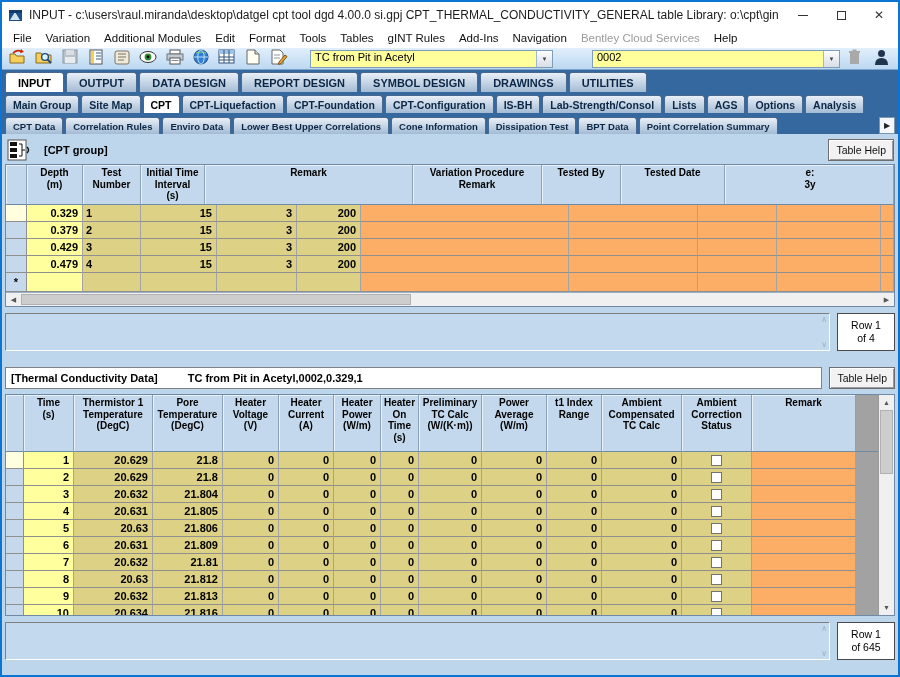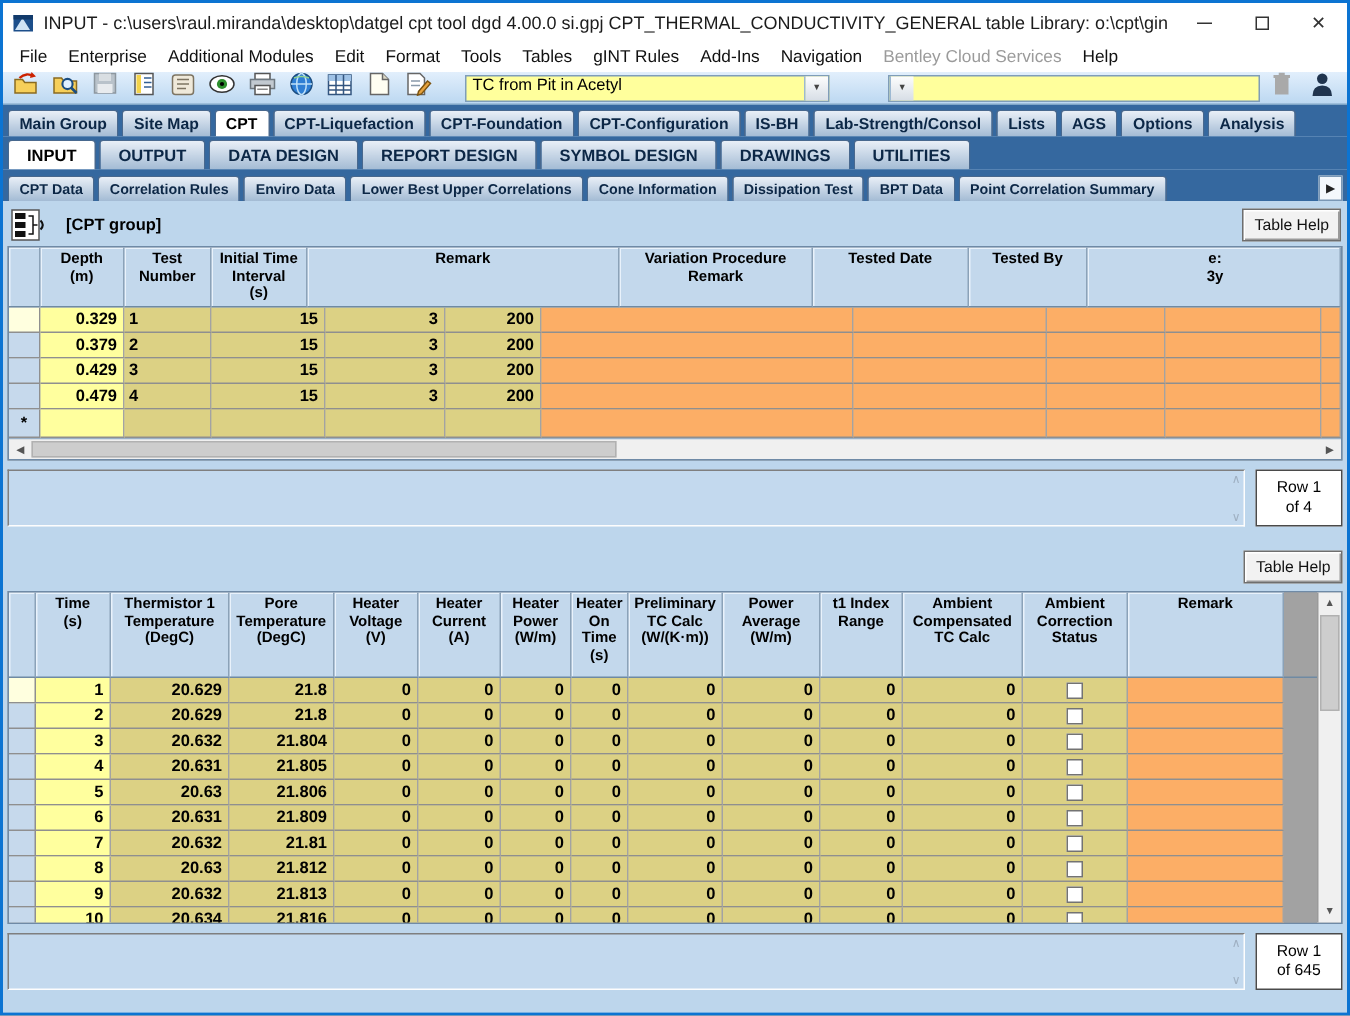--- a/index.html
+++ b/index.html
@@ -114,21 +114,21 @@
           <span class="max-glyph"></span>
         </span>
       <span class="win-btn">
           <span>✕</span>
         </span>
     </span>
   </div>
 
   <div class="menubar" id="menubar">
       <div class="menu-item">File</div>
-      <div class="menu-item">Enterprise</div>
+      <div class="menu-item">Variation</div>
       <div class="menu-item">Additional Modules</div>
       <div class="menu-item">Edit</div>
       <div class="menu-item">Format</div>
       <div class="menu-item">Tools</div>
       <div class="menu-item">Tables</div>
       <div class="menu-item">gINT Rules</div>
       <div class="menu-item">Add-Ins</div>
       <div class="menu-item">Navigation</div>
       <div class="menu-item disabled">Bentley Cloud Services</div>
       <div class="menu-item">Help</div>
@@ -221,61 +221,62 @@
               <path d="M9 13 l6 -7 2 1.6 -6 7 -2.6 .8 Z" fill="#e8a33d" stroke="#7c5412"></path>
             </svg></span>
         </span>
       </span>
     <span class="tgap"></span>
     <div class="combo" style="width:243px;">
       <span class="ctext">TC from Pit in Acetyl</span>
       <span class="carrow">▼</span>
     </div>
     <div class="combo" style="width:248px;margin-left:36px;">
+      <span class="ctext">0002</span>
       <span class="carrow">▼</span>
     </div>
     <span id="tb-right" style="margin-left:auto;display:flex;gap:4px;align-items:center;">
         <span class="tbtn">
           <span><svg width="15" height="16">
               <rect x="3" y="4" width="9" height="11" fill="#a9a9a9"></rect>
               <rect x="2" y="2" width="11" height="2" fill="#a9a9a9"></rect>
               <rect x="5.5" y="0.5" width="4" height="2" fill="#a9a9a9"></rect>
             </svg></span>
         </span>
         <span class="tbtn">
           <span><svg width="15" height="16">
               <circle cx="7.5" cy="4.5" r="3.5" fill="#20344e"></circle>
               <path d="M1 16 q0 -7 6.5 -7 q6.5 0 6.5 7 Z" fill="#20344e"></path>
             </svg></span>
         </span>
       </span>
   </div>
 
+  <div class="tabstrip strip-main" id="tabs-main">
+      <div class="tab active">INPUT</div>
+      <div class="tab">OUTPUT</div>
+      <div class="tab">DATA DESIGN</div>
+      <div class="tab">REPORT DESIGN</div>
+      <div class="tab">SYMBOL DESIGN</div>
+      <div class="tab">DRAWINGS</div>
+      <div class="tab">UTILITIES</div>
+    </div>
   <div class="tabstrip strip-group" id="tabs-group">
       <div class="tab">Main Group</div>
       <div class="tab">Site Map</div>
       <div class="tab active">CPT</div>
       <div class="tab">CPT-Liquefaction</div>
       <div class="tab">CPT-Foundation</div>
       <div class="tab">CPT-Configuration</div>
       <div class="tab">IS-BH</div>
       <div class="tab">Lab-Strength/Consol</div>
       <div class="tab">Lists</div>
       <div class="tab">AGS</div>
       <div class="tab">Options</div>
       <div class="tab">Analysis</div>
-    </div>
-  <div class="tabstrip strip-main" id="tabs-main">
-      <div class="tab active">INPUT</div>
-      <div class="tab">OUTPUT</div>
-      <div class="tab">DATA DESIGN</div>
-      <div class="tab">REPORT DESIGN</div>
-      <div class="tab">SYMBOL DESIGN</div>
-      <div class="tab">DRAWINGS</div>
-      <div class="tab">UTILITIES</div>
     </div>
   <div class="tabstrip strip-table" id="tabs-table">
       <div class="tab">CPT Data</div>
       <div class="tab">Correlation Rules</div>
       <div class="tab">Enviro Data</div>
       <div class="tab">Lower Best Upper Correlations</div>
       <div class="tab">Cone Information</div>
       <div class="tab">Dissipation Test</div>
       <div class="tab">BPT Data</div>
       <div class="tab">Point Correlation Summary</div>
@@ -306,22 +307,22 @@
             <div class="hcell" style="width: 56px; flex: 0 0 auto;">Depth
 (m)</div>
             <div class="hcell" style="width: 58px; flex: 0 0 auto;">Test
 Number</div>
             <div class="hcell" style="width: 64px; flex: 0 0 auto;">Initial Time
 Interval
 (s)</div>
             <div class="hcell" style="width: 208px; flex: 0 0 auto;">Remark</div>
             <div class="hcell" style="width: 129px; flex: 0 0 auto;">Variation Procedure
 Remark</div>
+            <div class="hcell" style="width: 79px; flex: 0 0 auto;">Tested By</div>
             <div class="hcell" style="width: 104px; flex: 0 0 auto;">Tested Date</div>
-            <div class="hcell" style="width: 79px; flex: 0 0 auto;">Tested By</div>
             <div class="hcell hfrag" style="flex: 1 1 0%;">e:
 3y</div>
           </div>
           <div class="gbody">
             <div class="grow" style="height: 17px;">
               <div class="mcell current" style="width: 21px; flex: 0 0 auto;"></div>
               <div class="dcell yellow num" style="width: 56px; flex: 0 0 auto;">0.329</div>
               <div class="dcell khaki leftal" style="width: 58px; flex: 0 0 auto;">1</div>
               <div class="dcell khaki num" style="width: 76px; flex: 0 0 auto;">15</div>
               <div class="dcell khaki num" style="width: 80px; flex: 0 0 auto;">3</div>
@@ -402,20 +403,24 @@
             <span>∨</span>
           </span>
       </div>
       <div class="rowbox">
         <div>Row 1</div>
         <div>of 4</div>
       </div>
     </div>
 
     <div class="section2">
+      <div class="keybar">
+        <span class="klabel">[Thermal Conductivity Data]</span>
+        <span>TC from Pit in Acetyl,0002,0.329,1</span>
+      </div>
       <button class="help-btn">Table Help</button>
     </div>
 
     <div class="t2outer">
       <div class="t2grid" id="table2">
           <div class="grow ghead">
             <div class="mhead" style="width: 18px; flex: 0 0 auto;"></div>
             <div class="hcell" style="width: 50px; flex: 0 0 auto;">Time
 (s)</div>
             <div class="hcell" style="width: 79px; flex: 0 0 auto;">Thermistor 1

